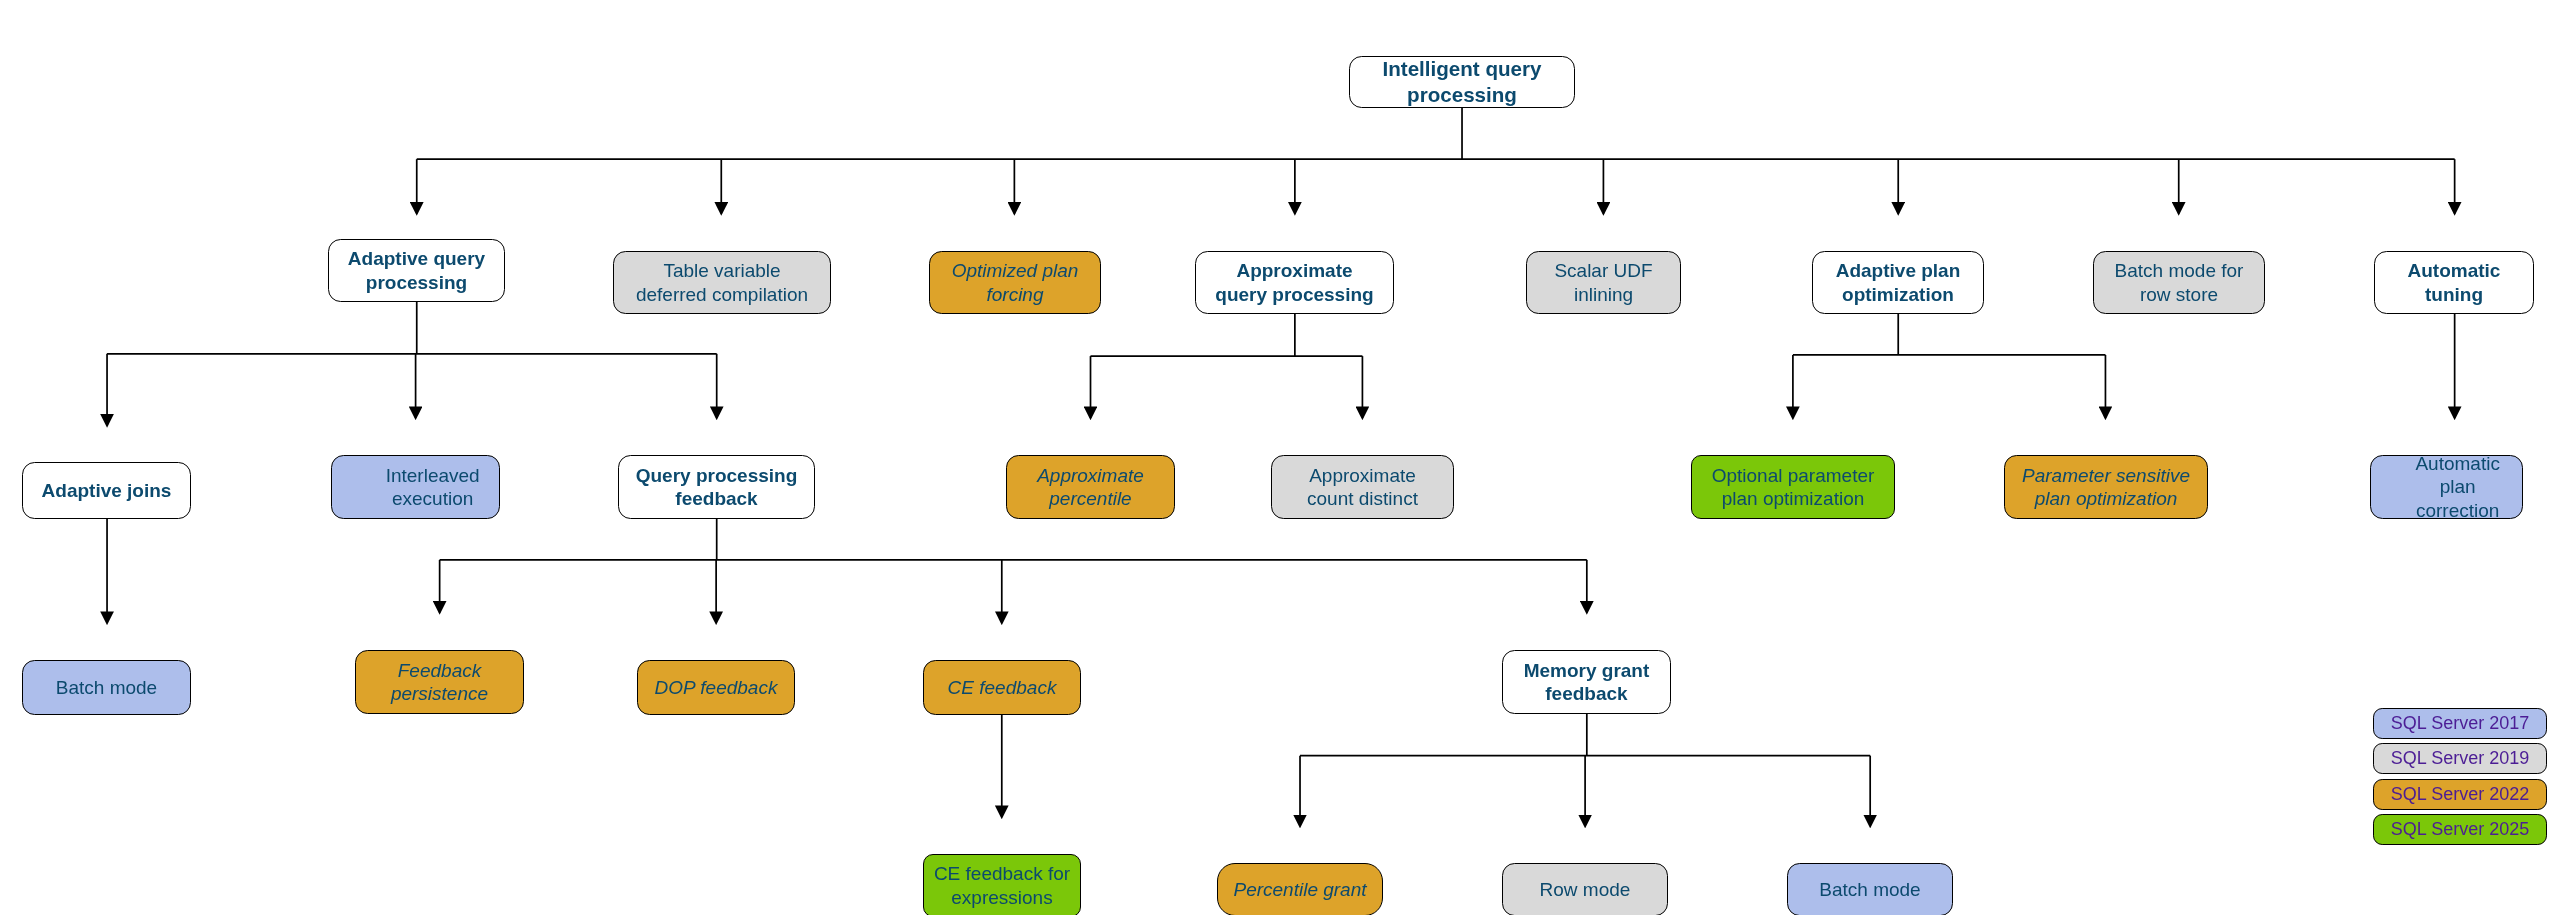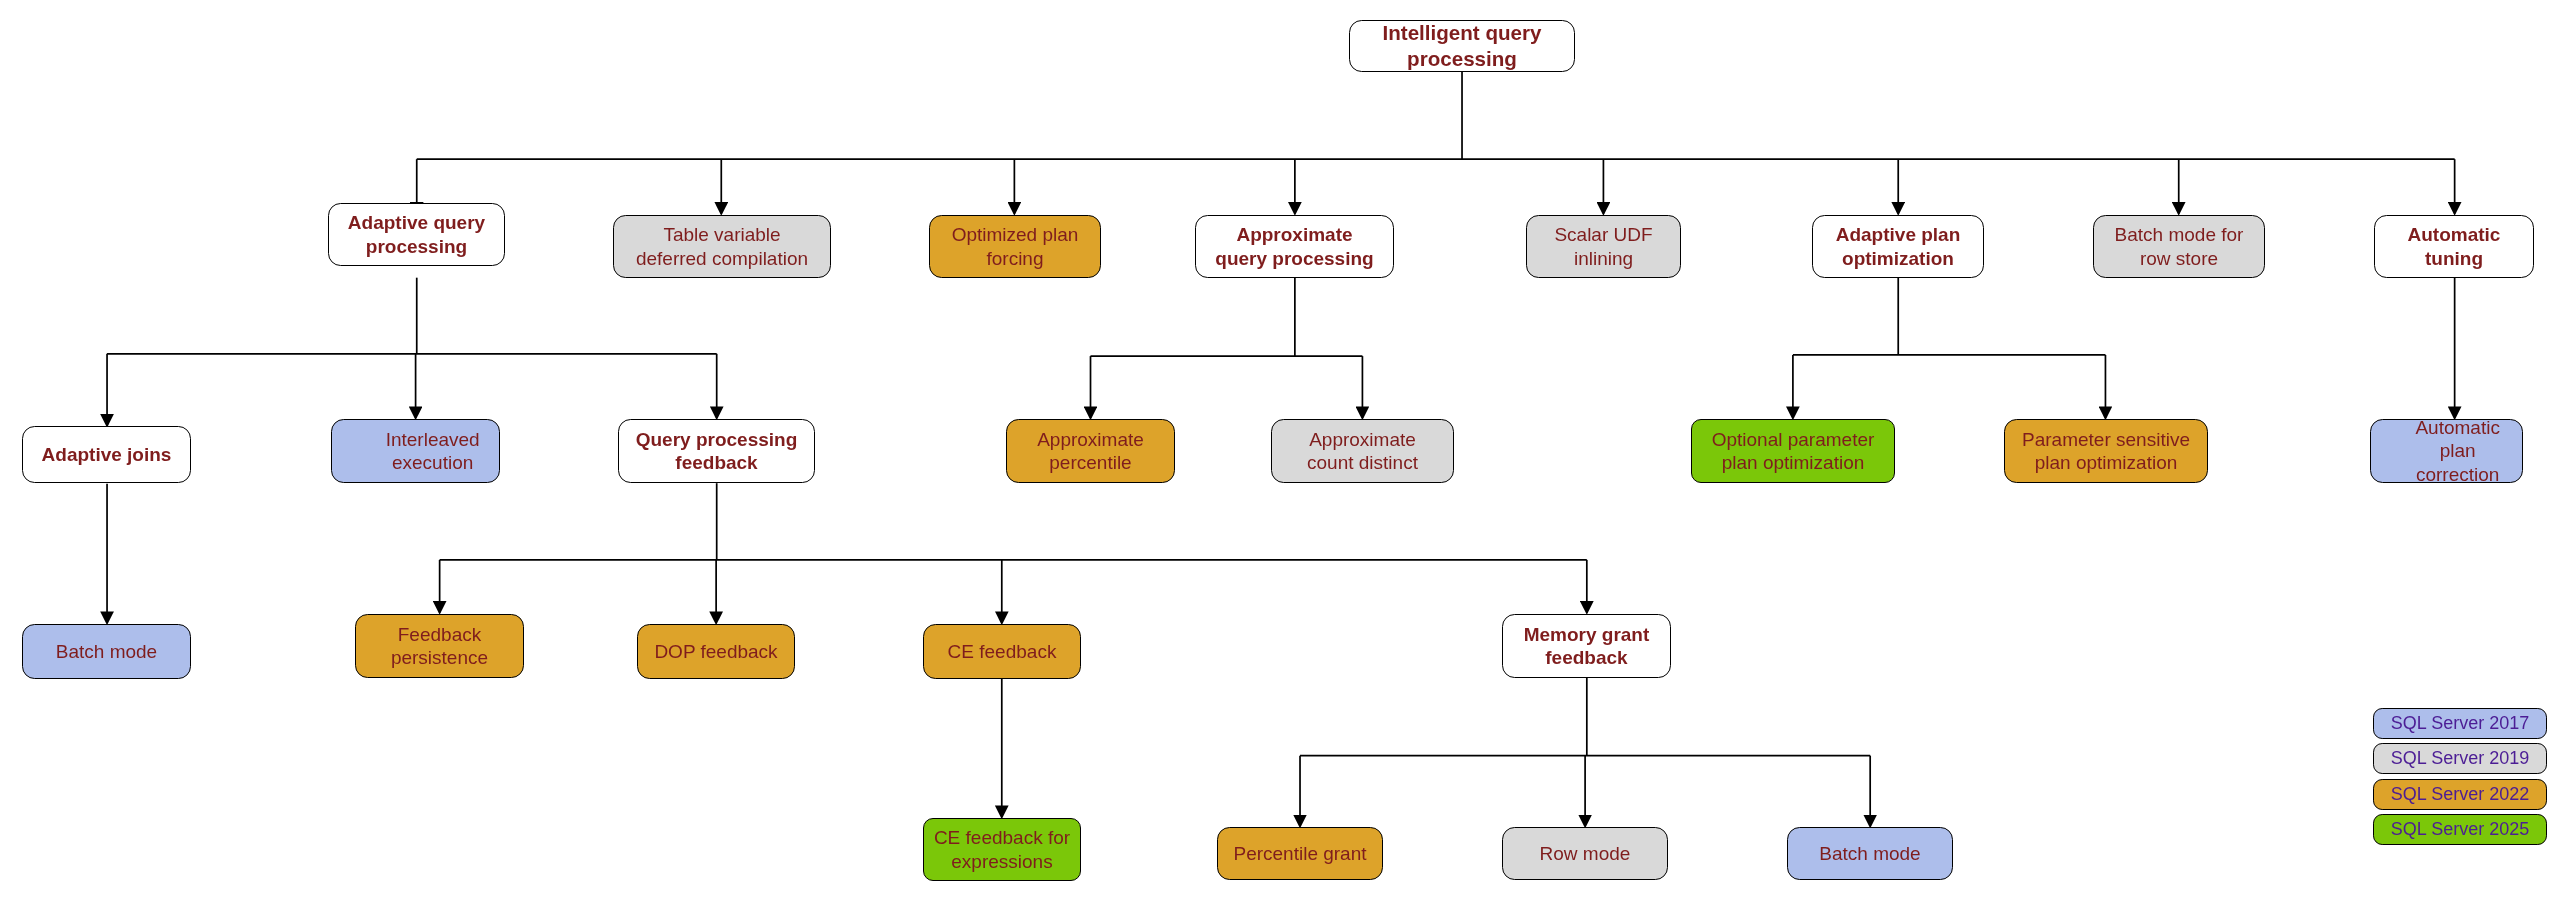--- a/index.html
+++ b/index.html
@@ -26,28 +26,29 @@
   .node {
     position: absolute;
     box-sizing: border-box;
     border: 1.7px solid #000000;
     border-radius: 12.6px;
     display: flex;
     align-items: center;
     justify-content: center;
     text-align: center;
     line-height: 1.22;
-    color: #7f1d1d;
+    color: #0c4a6e;
     padding: 2.3px 5.7px;
     white-space: pre-line;
     z-index: 2;
+    margin-top: 36px;
   }
   .fill-white   { background: #ffffff; font-weight: bold; }
   .fill-gray    { background: #d9d9d9; font-weight: normal; }
-  .fill-orange  { background: #dda32a; font-weight: normal; }
+  .fill-orange  { background: #dda32a; font-weight: normal; font-style: italic; }
   .fill-green   { background: #7bc709; font-weight: normal; border-radius: 10px; }
   .fill-blue    { background: #adbeeb; font-weight: normal; }
 
   .legend-item {
     position: absolute;
     box-sizing: border-box;
     border: 1.7px solid #000000;
     border-radius: 9.2px;
     display: flex;
     align-items: center;
@@ -142,21 +143,21 @@
 correction</div>
       <div class="node fill-blue" style="left: 22px; top: 624px; width: 169px; height: 55px; font-size: 19px;">Batch mode</div>
       <div class="node fill-orange" style="left: 355px; top: 614px; width: 169px; height: 64px; font-size: 19px;">Feedback
 persistence</div>
       <div class="node fill-orange" style="left: 637px; top: 624px; width: 158px; height: 55px; font-size: 19px;">DOP feedback</div>
       <div class="node fill-orange" style="left: 923px; top: 624px; width: 158px; height: 55px; font-size: 19px;">CE feedback</div>
       <div class="node fill-white" style="left: 1502px; top: 614px; width: 169px; height: 64px; font-size: 19px;">Memory grant
 feedback</div>
       <div class="node fill-green" style="left: 923px; top: 818px; width: 158px; height: 63px; font-size: 19px;">CE feedback for
 expressions</div>
-      <div class="node fill-orange" style="left: 1217px; top: 827px; width: 166px; height: 53px; font-size: 19px;">Percentile grant</div>
+      <div class="node fill-orange" style="left: 1217px; top: 827px; width: 166px; height: 53px; font-size: 19px; border-radius: 18px;">Percentile grant</div>
       <div class="node fill-gray" style="left: 1502px; top: 827px; width: 166px; height: 53px; font-size: 19px;">Row mode</div>
       <div class="node fill-blue" style="left: 1787px; top: 827px; width: 166px; height: 53px; font-size: 19px;">Batch mode</div>
     </div>
   <div id="legend-layer">
       <div class="legend-item" style="left: 2373px; top: 708px; width: 174px; height: 31px; background: rgb(173, 190, 235); font-size: 18px;">SQL Server 2017</div>
       <div class="legend-item" style="left: 2373px; top: 743px; width: 174px; height: 31px; background: rgb(217, 217, 217); font-size: 18px; text-align: right;">SQL Server 2019</div>
       <div class="legend-item" style="left: 2373px; top: 779px; width: 174px; height: 31px; background: rgb(221, 163, 42); font-size: 18px;">SQL Server 2022</div>
       <div class="legend-item" style="left: 2373px; top: 814px; width: 174px; height: 31px; background: rgb(123, 199, 9); font-size: 18px;">SQL Server 2025</div>
     </div>
 </div>

